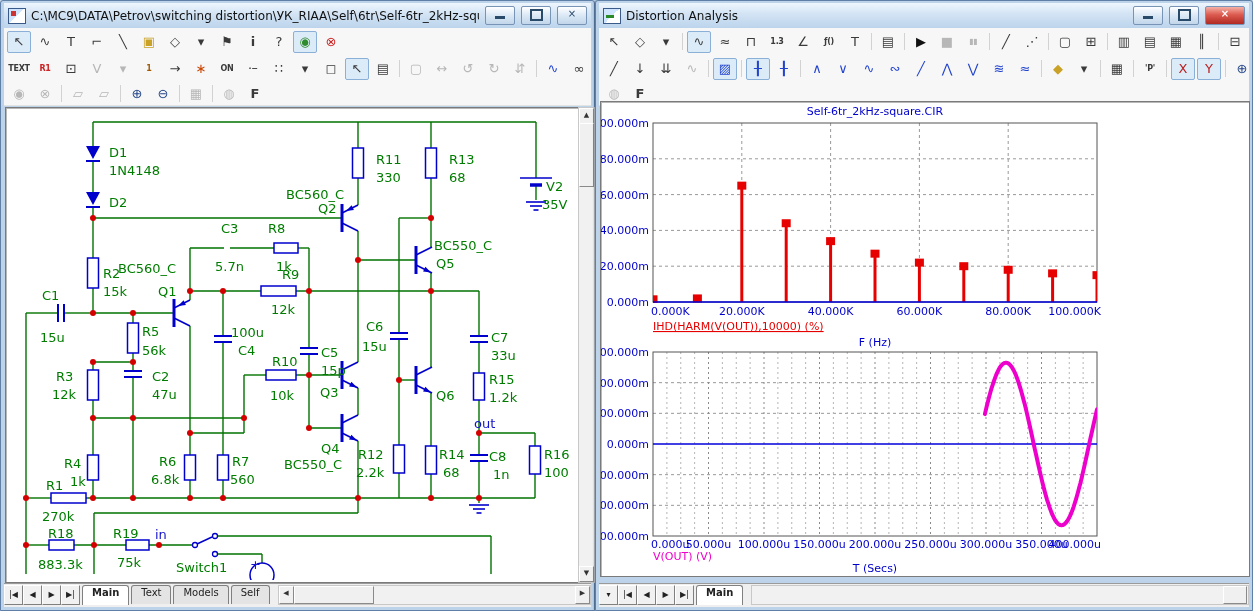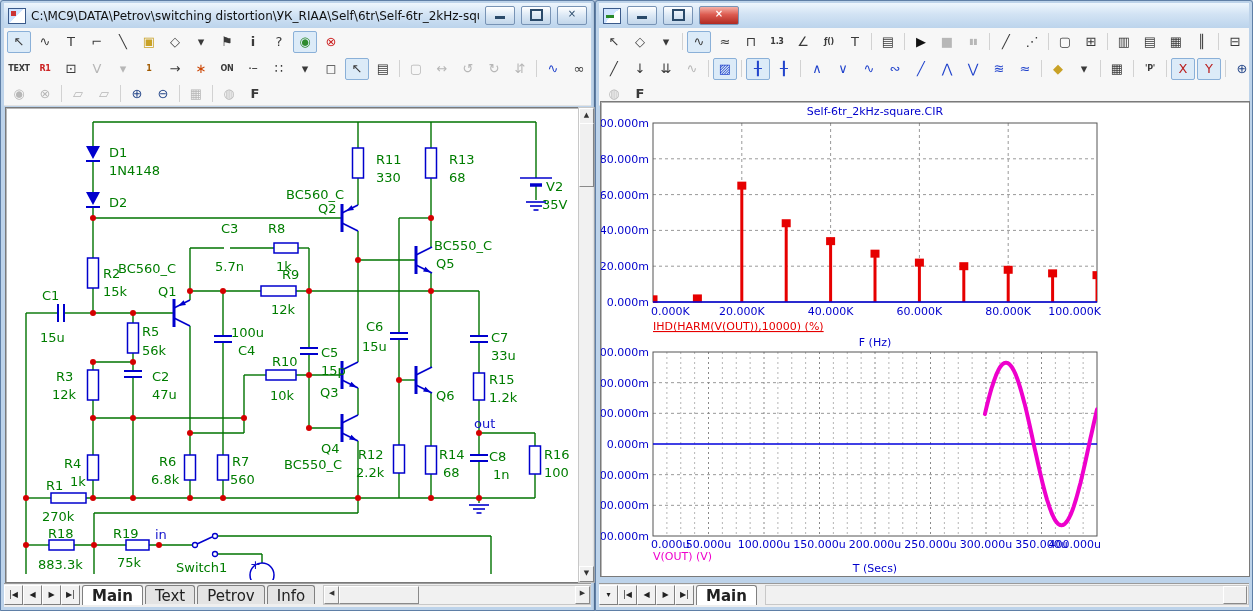--- a/index.html
+++ b/index.html
@@ -39,21 +39,21 @@
   .sbtn{position:absolute;left:0;width:13px;height:14px;background:#f0f0f0;
        border:1px solid;border-color:#fff #8a8a8a #8a8a8a #fff;font-size:7px;
        text-align:center;line-height:13px;color:#333;}
   .sthumb{position:absolute;background:#f0f0f0;border:1px solid;
        border-color:#fff #8a8a8a #8a8a8a #fff;}
   .tabstrip{position:absolute;left:3px;right:3px;height:22px;background:#efefef;
        display:flex;align-items:flex-start;padding-top:1px;border-top:1px solid #9a9a9a;}
   .navbtn{width:17px;height:18px;background:#f1f1f1;border:1px solid;
        border-color:#fff #808080 #808080 #fff;font-size:8px;text-align:center;
        line-height:17px;color:#222;flex:0 0 auto;}
-  .tab{height:17px;padding:1px 9px 0;font-size:15px;color:#222;background:#e4e4e4;
+  .tab{height:17px;padding:1px 9px 0;font-size:10px;color:#222;background:#e4e4e4;
        border:1px solid #808080;border-bottom:none;margin-left:2px;
        border-radius:3px 3px 0 0;flex:0 0 auto;}
   .tab.active{background:#fff;font-weight:bold;height:18px;}
   .hscroll{position:relative;flex:1;height:18px;background:#f1f1f1;margin-left:8px;
        border:1px solid #c8c8c8;}
   svg text{font-family:"DejaVu Sans",sans-serif;}
 </style>
 </head>
 <body>
 
@@ -408,34 +408,35 @@
   <div class="tabstrip" style="top:582px;">
     <span id="lnav" style="display:flex;">
         <span class="navbtn">|◀</span>
         <span class="navbtn">◀</span>
         <span class="navbtn">▶</span>
         <span class="navbtn">▶|</span>
       </span>
     <span id="ltabs" style="display:flex;">
         <span class="tab active">Main</span>
         <span class="tab">Text</span>
-        <span class="tab">Petrov</span>
-        <span class="tab">Info</span>
+        <span class="tab">Models</span>
+        <span class="tab">Self</span>
       </span>
     <span class="hscroll">
       <span class="sbtn" id="lsb-left" style="left:0;top:0;height:16px;">◀</span>
       <span class="sthumb" style="left:15px;top:0;width:78px;height:16px;"></span>
       <span class="sbtn" id="lsb-right" style="left:auto;right:0;top:0;height:16px;">▶</span>
     </span>
   </div>
 </div>
 
 <div class="win" id="rightwin">
   <div class="titlebar">
     <span class="sysicon chart"></span>
+    <span class="title-text">Distortion Analysis</span>
     <span class="wbtn">
         <span class="mingl"></span>
       </span>
     <span class="wbtn">
         <span class="maxgl"></span>
       </span>
     <span class="wbtn closebtn-active">×</span>
   </div>
   <div class="toolbar" id="rtb1" style="top:27px;height:27px;">
       <span class="tbtn">↖</span>

